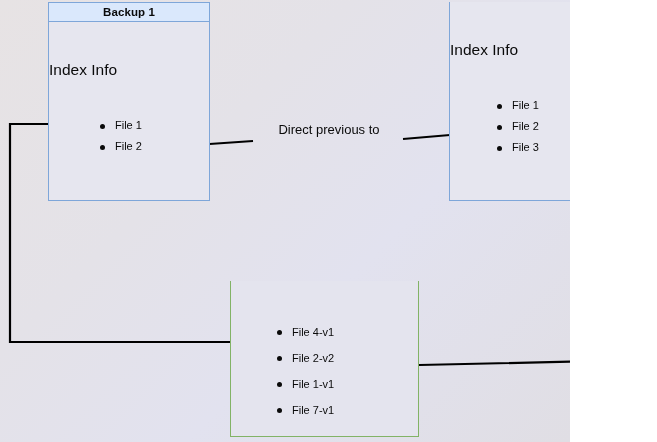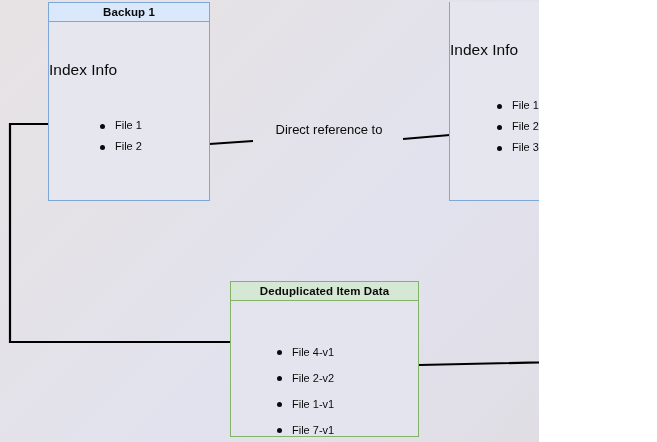--- a/index.html
+++ b/index.html
@@ -8,20 +8,21 @@
     background: #ffffff;
   }
   #canvas {
     position: relative;
     width: 539px;
     height: 442px;
     overflow: hidden;
     background:
       linear-gradient(135deg, #e7e3e4 0%, #e4e2e8 35%, #e2e2ef 62%, #e0dee4 100%);
     font-family: "Liberation Sans", sans-serif;
+    padding-left: 31px;
     -webkit-font-smoothing: antialiased;
   }
   #edges {
     position: absolute;
     left: 0; top: 0;
     width: 657px;
     height: 442px;
     pointer-events: none;
   }
 
@@ -166,28 +167,27 @@
       <div class="index-label">Index Info</div>
       <ul class="filelist">
         <li>File 1</li>
         <li>File 2</li>
         <li>File 3</li>
       </ul>
     </div>
   </div>
 
   <div class="node node-green" id="dedup">
-    <div class="title">Deduplicated Item Data</div>
     <div class="body">
       <ul class="filelist">
         <li>File 4-v1</li>
         <li>File 2-v2</li>
         <li>File 1-v1</li>
         <li>File 7-v1</li>
       </ul>
     </div>
   </div>
 
   <div id="edge-caption">
-    <div>Direct reference to</div>
+    <div>Direct previous to</div>
   </div>
 
 </div>
 
 </body></html>

